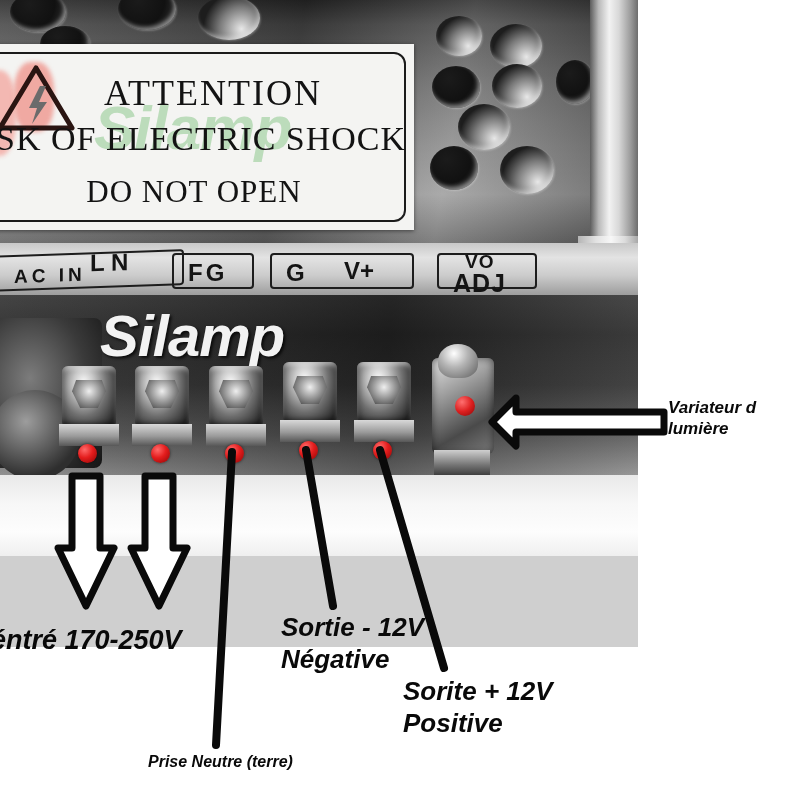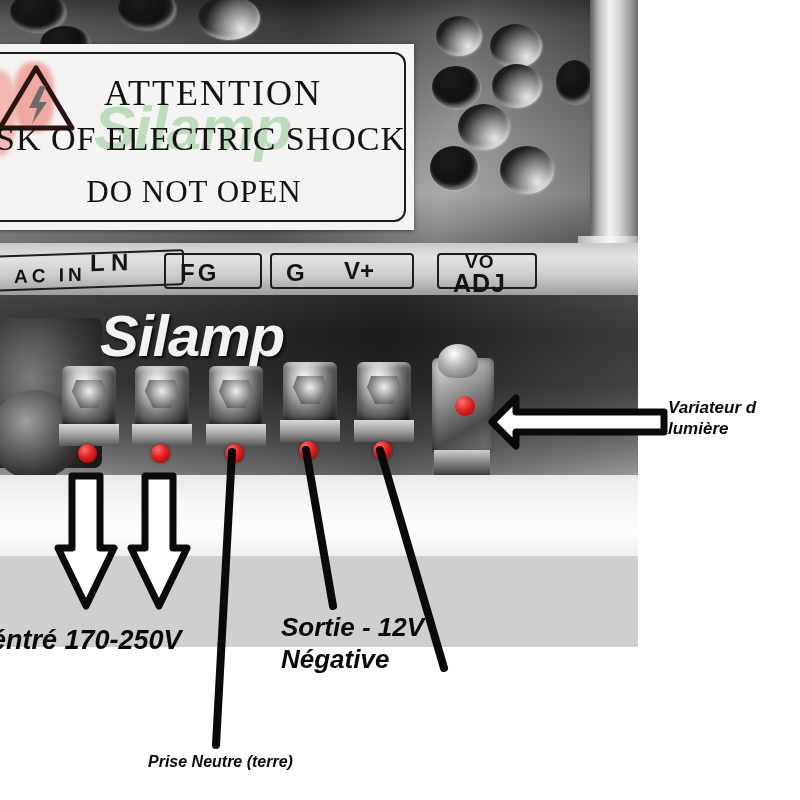--- a/index.html
+++ b/index.html
@@ -46,21 +46,21 @@
   
   .labelstrip{position:absolute;left:0;top:243px;width:638px;height:52px;
       background:linear-gradient(180deg,#c8c8c8 0%,#e3e3e3 28%,#cccccc 62%,#9d9d9d 100%);
       filter:blur(.2px);}
   .lbox{position:absolute;top:10px;height:32px;border:2px solid #1d1d1d;border-radius:4px;
       color:#141414;font-family:"Liberation Sans",sans-serif;font-weight:600;}
   .lbox span{position:absolute;white-space:nowrap;}
   .acin{left:-40px;width:220px;transform:skewY(-2deg);}
   .acin .s1{left:52px;top:9px;font-size:19px;letter-spacing:4px;}
   .acin .s2{left:128px;top:-5px;font-size:24px;}
-  .fgb{left:164px;width:78px;padding-left:16px;}
+  .fgb{left:172px;width:78px;}
   .fgb .s1{left:14px;top:4px;font-size:24px;letter-spacing:3px;}
   .gvb{left:270px;width:140px;}
   .gvb .s1{left:14px;top:4px;font-size:24px;}
   .gvb .s2{left:72px;top:2px;font-size:24px;}
   .vob{left:437px;width:96px;}
   .vob .s1{left:26px;top:-4px;font-size:19px;letter-spacing:1px;}
   .vob .s2{left:14px;top:14px;font-size:25px;letter-spacing:1px;}
 
   
   .tblock{position:absolute;left:0;top:295px;width:638px;height:180px;
@@ -228,16 +228,18 @@
 
     <g>
       <path d="M664 412 L516 412 L516 398 L492 422 L516 446 L516 432 L664 432 Z" fill="#ffffff" stroke="#0a0a0a" stroke-width="7" stroke-linejoin="round"></path>
     </g>
   </svg>
 
   <div class="ann" id="ann-input">d'éntré 170-250V</div>
   <div class="ann" id="ann-neutral">Prise Neutre (terre)</div>
   <div class="ann" id="ann-neg">Sortie - 12V
 Négative</div>
+  <div class="ann" id="ann-pos">Sorite + 12V
+Positive</div>
   <div class="ann" id="ann-var">Variateur d
 lumière</div>
 
 </div>
 
 </body></html>

